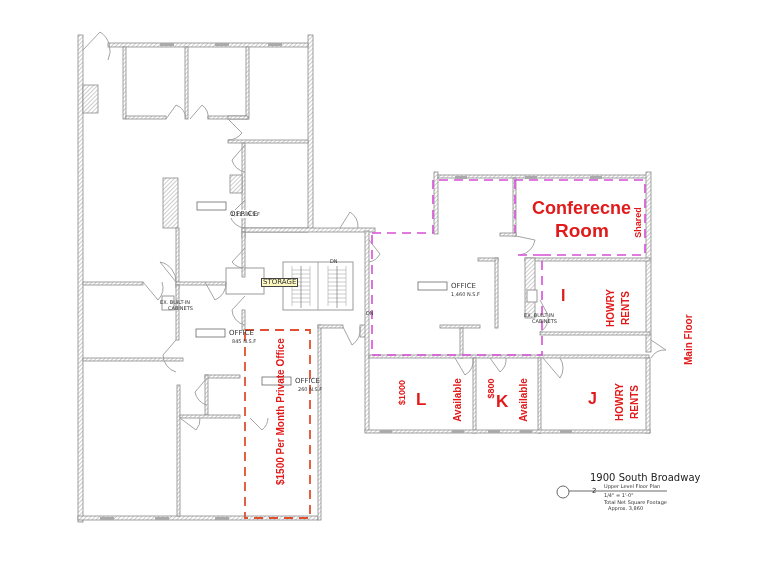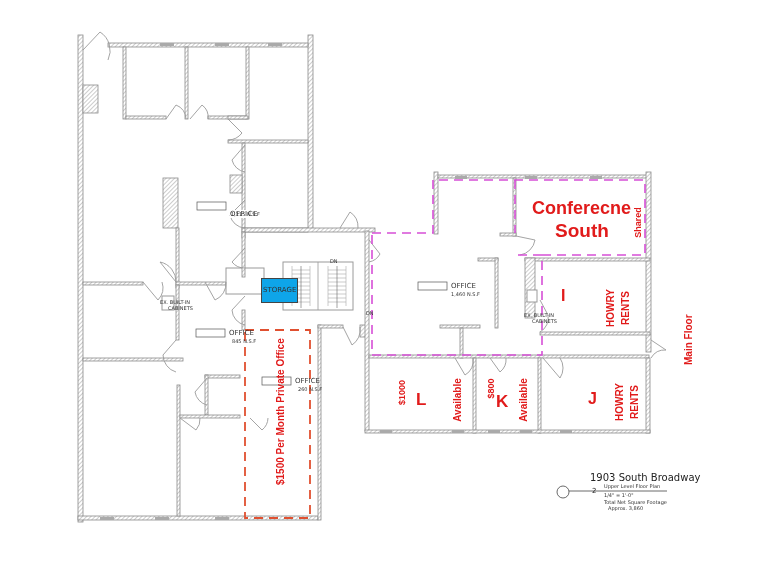--- a/index.html
+++ b/index.html
@@ -189,52 +189,52 @@
 
 <div class="lbl" style="left:197px;top:330px;font-size:7px;">OFFICE</div>
 <div class="lbl sub" style="left:200px;top:339px;">845 N.S.F</div>
 
 <div class="lbl" style="left:263px;top:378px;font-size:7px;">OFFICE</div>
 <div class="lbl sub" style="left:266px;top:387px;">260 N.S.F</div>
 
 <div class="lbl" style="left:419px;top:283px;font-size:7px;">OFFICE</div>
 <div class="lbl sub" style="left:419px;top:292px;">1,460 N.S.F</div>
 
-<div class="lbl" style="left:229px;top:278px;font-size:7px;border:1px solid #444;padding:8px 1px;background:#0ea5e9;">STORAGE</div>
+<div class="lbl" style="left:229px;top:278px;font-size:7px;border:1px solid #444;padding:0 1px;background:#fef9c3;">STORAGE</div>
 
 <div class="lbl sub" style="left:128px;top:300px;">EX. BUILT-IN</div>
 <div class="lbl sub" style="left:136px;top:306px;">CABINETS</div>
 <div class="lbl sub" style="left:492px;top:313px;">EX. BUILT-IN</div>
 <div class="lbl sub" style="left:500px;top:319px;">CABINETS</div>
 
 <div class="lbl sub" style="left:298px;top:259px;">DN</div>
 <div class="lbl sub" style="left:334px;top:311px;">DN</div>
 
 <div class="rlbl rot" style="left:216px;top:415px;width:130px;text-align:center;font-size:10px;">$1500 Per Month Private Office</div>
 
 <div class="rlbl" style="left:532px;top:199px;font-size:18px;">Conferecne</div>
-<div class="rlbl" style="left:555px;top:221px;font-size:19px;">South</div>
+<div class="rlbl" style="left:555px;top:221px;font-size:19px;">Room</div>
 <div class="rlbl rot" style="left:618px;top:218px;width:40px;text-align:center;font-size:9px;">Shared</div>
 
 <div class="rlbl" style="left:561px;top:288px;font-size:16px;">I</div>
 <div class="rlbl rot" style="left:586px;top:303px;width:50px;text-align:center;font-size:10px;">HOWRY</div>
 <div class="rlbl rot" style="left:601px;top:303px;width:50px;text-align:center;font-size:10px;">RENTS</div>
 
 <div class="rlbl" style="left:588px;top:391px;font-size:16px;">J</div>
 <div class="rlbl rot" style="left:595px;top:397px;width:50px;text-align:center;font-size:10px;">HOWRY</div>
 <div class="rlbl rot" style="left:610px;top:397px;width:50px;text-align:center;font-size:10px;">RENTS</div>
 
 <div class="rlbl" style="left:416px;top:391px;font-size:17px;">L</div>
 <div class="rlbl rot" style="left:384px;top:388px;width:36px;text-align:center;font-size:9px;">$1000</div>
 <div class="rlbl rot" style="left:428px;top:395px;width:60px;text-align:center;font-size:10px;">Available</div>
 
 <div class="rlbl" style="left:496px;top:393px;font-size:17px;">K</div>
 <div class="rlbl rot" style="left:476px;top:384px;width:30px;text-align:center;font-size:9px;">$800</div>
 <div class="rlbl rot" style="left:494px;top:395px;width:60px;text-align:center;font-size:10px;">Available</div>
 
 <div class="rlbl rot" style="left:664px;top:335px;width:50px;text-align:center;font-size:10px;">Main Floor</div>
 
-<div class="lbl" style="left:558px;top:473px;font-size:10px;font-family:'DejaVu Sans',sans-serif;color:#222;">1903 South Broadway</div>
+<div class="lbl" style="left:558px;top:473px;font-size:10px;font-family:'DejaVu Sans',sans-serif;color:#222;">1900 South Broadway</div>
 <div class="lbl" style="left:560px;top:488px;font-size:7px;color:#222;">2</div>
 <div class="lbl" style="left:572px;top:484px;font-size:5px;">Upper Level Floor Plan</div>
 <div class="lbl" style="left:572px;top:493px;font-size:5px;">1/4" = 1'-0"</div>
 <div class="lbl" style="left:572px;top:500px;font-size:5px;">Total Net Square Footage</div>
 <div class="lbl" style="left:576px;top:506px;font-size:5px;">Approx. 3,860</div>
 
 </body></html>

